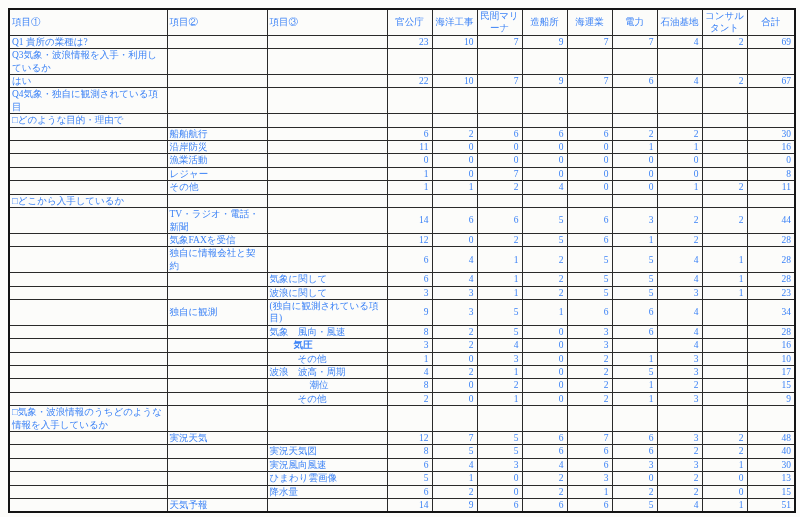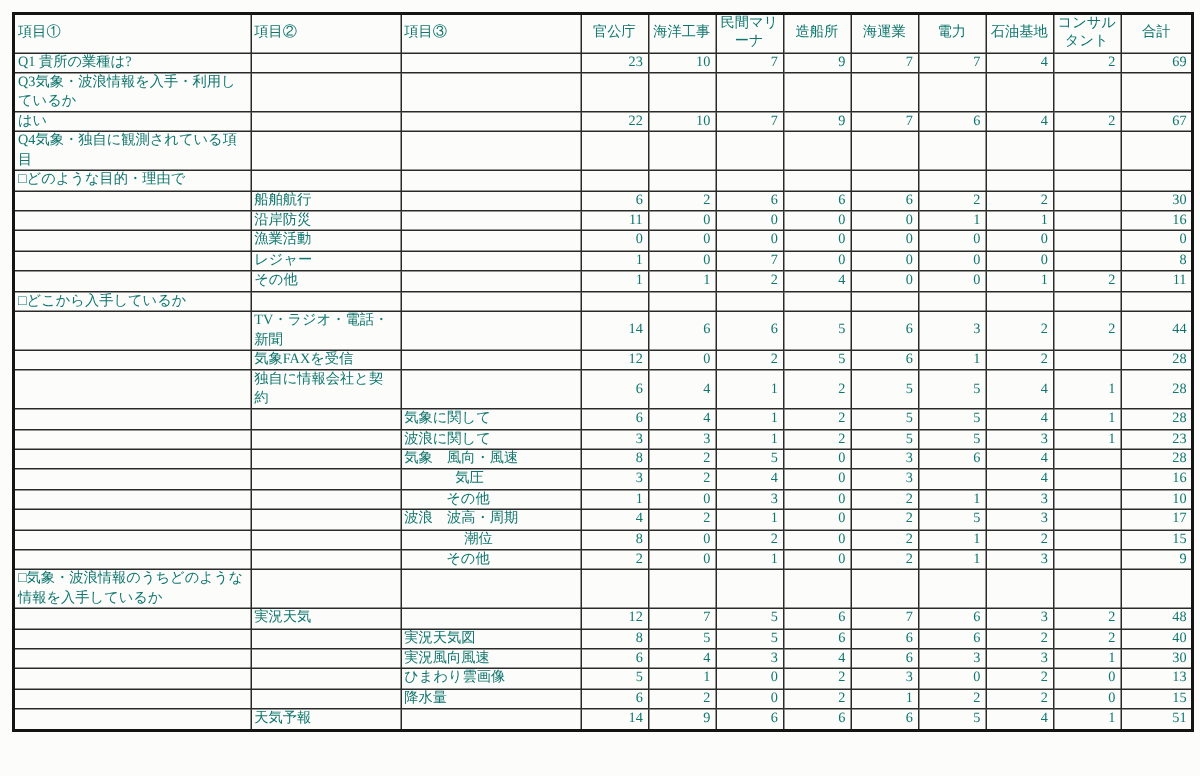--- a/index.html
+++ b/index.html
@@ -1,20 +1,20 @@
 <!DOCTYPE html>
 <html><head>
 <meta charset="utf-8">
 <style>
   html,body{margin:0;padding:0;background:#e8e8e6;}
   .page{
     width:800px;height:517px;position:relative;overflow:hidden;
     background:#fcfcfa;
     font-family:"Liberation Serif","DejaVu Serif",serif;
-    color:#0f766e;
+    color:#3b82f6;
   }
   table.survey{
     position:absolute;left:8px;top:8px;width:786px;
     border-collapse:collapse;table-layout:fixed;
     border:2px solid #141414;
   }
   .survey th,.survey td{
     border:1px solid #2a2a2a;
     font-size:9.5px;line-height:12.4px;
     padding:0 2px;
@@ -284,36 +284,50 @@
           <td class="c-num">1</td>
           <td class="c-num">2</td>
           <td class="c-num">5</td>
           <td class="c-num">5</td>
           <td class="c-num">3</td>
           <td class="c-num">1</td>
           <td class="c-num">23</td>
         </tr>
         <tr>
           <td class="c-text"></td>
+          <td class="c-text">独自に観測</td>
+          <td class="c-text">(独自に観測されている項目)</td>
+          <td class="c-num">9</td>
+          <td class="c-num">3</td>
+          <td class="c-num">5</td>
+          <td class="c-num">1</td>
+          <td class="c-num">6</td>
+          <td class="c-num">6</td>
+          <td class="c-num">4</td>
+          <td class="c-num"></td>
+          <td class="c-num">34</td>
+        </tr>
+        <tr>
+          <td class="c-text"></td>
           <td class="c-text"></td>
           <td class="c-text">気象　風向・風速</td>
           <td class="c-num">8</td>
           <td class="c-num">2</td>
           <td class="c-num">5</td>
           <td class="c-num">0</td>
           <td class="c-num">3</td>
           <td class="c-num">6</td>
           <td class="c-num">4</td>
           <td class="c-num"></td>
           <td class="c-num">28</td>
         </tr>
         <tr>
           <td class="c-text"></td>
           <td class="c-text"></td>
-          <td class="c-text" style="padding-left: 36px;">気圧</td>
+          <td class="c-text" style="padding-left: 26px; font-weight: bold;">気圧</td>
           <td class="c-num">3</td>
           <td class="c-num">2</td>
           <td class="c-num">4</td>
           <td class="c-num">0</td>
           <td class="c-num">3</td>
           <td class="c-num"></td>
           <td class="c-num">4</td>
           <td class="c-num"></td>
           <td class="c-num">16</td>
         </tr>

